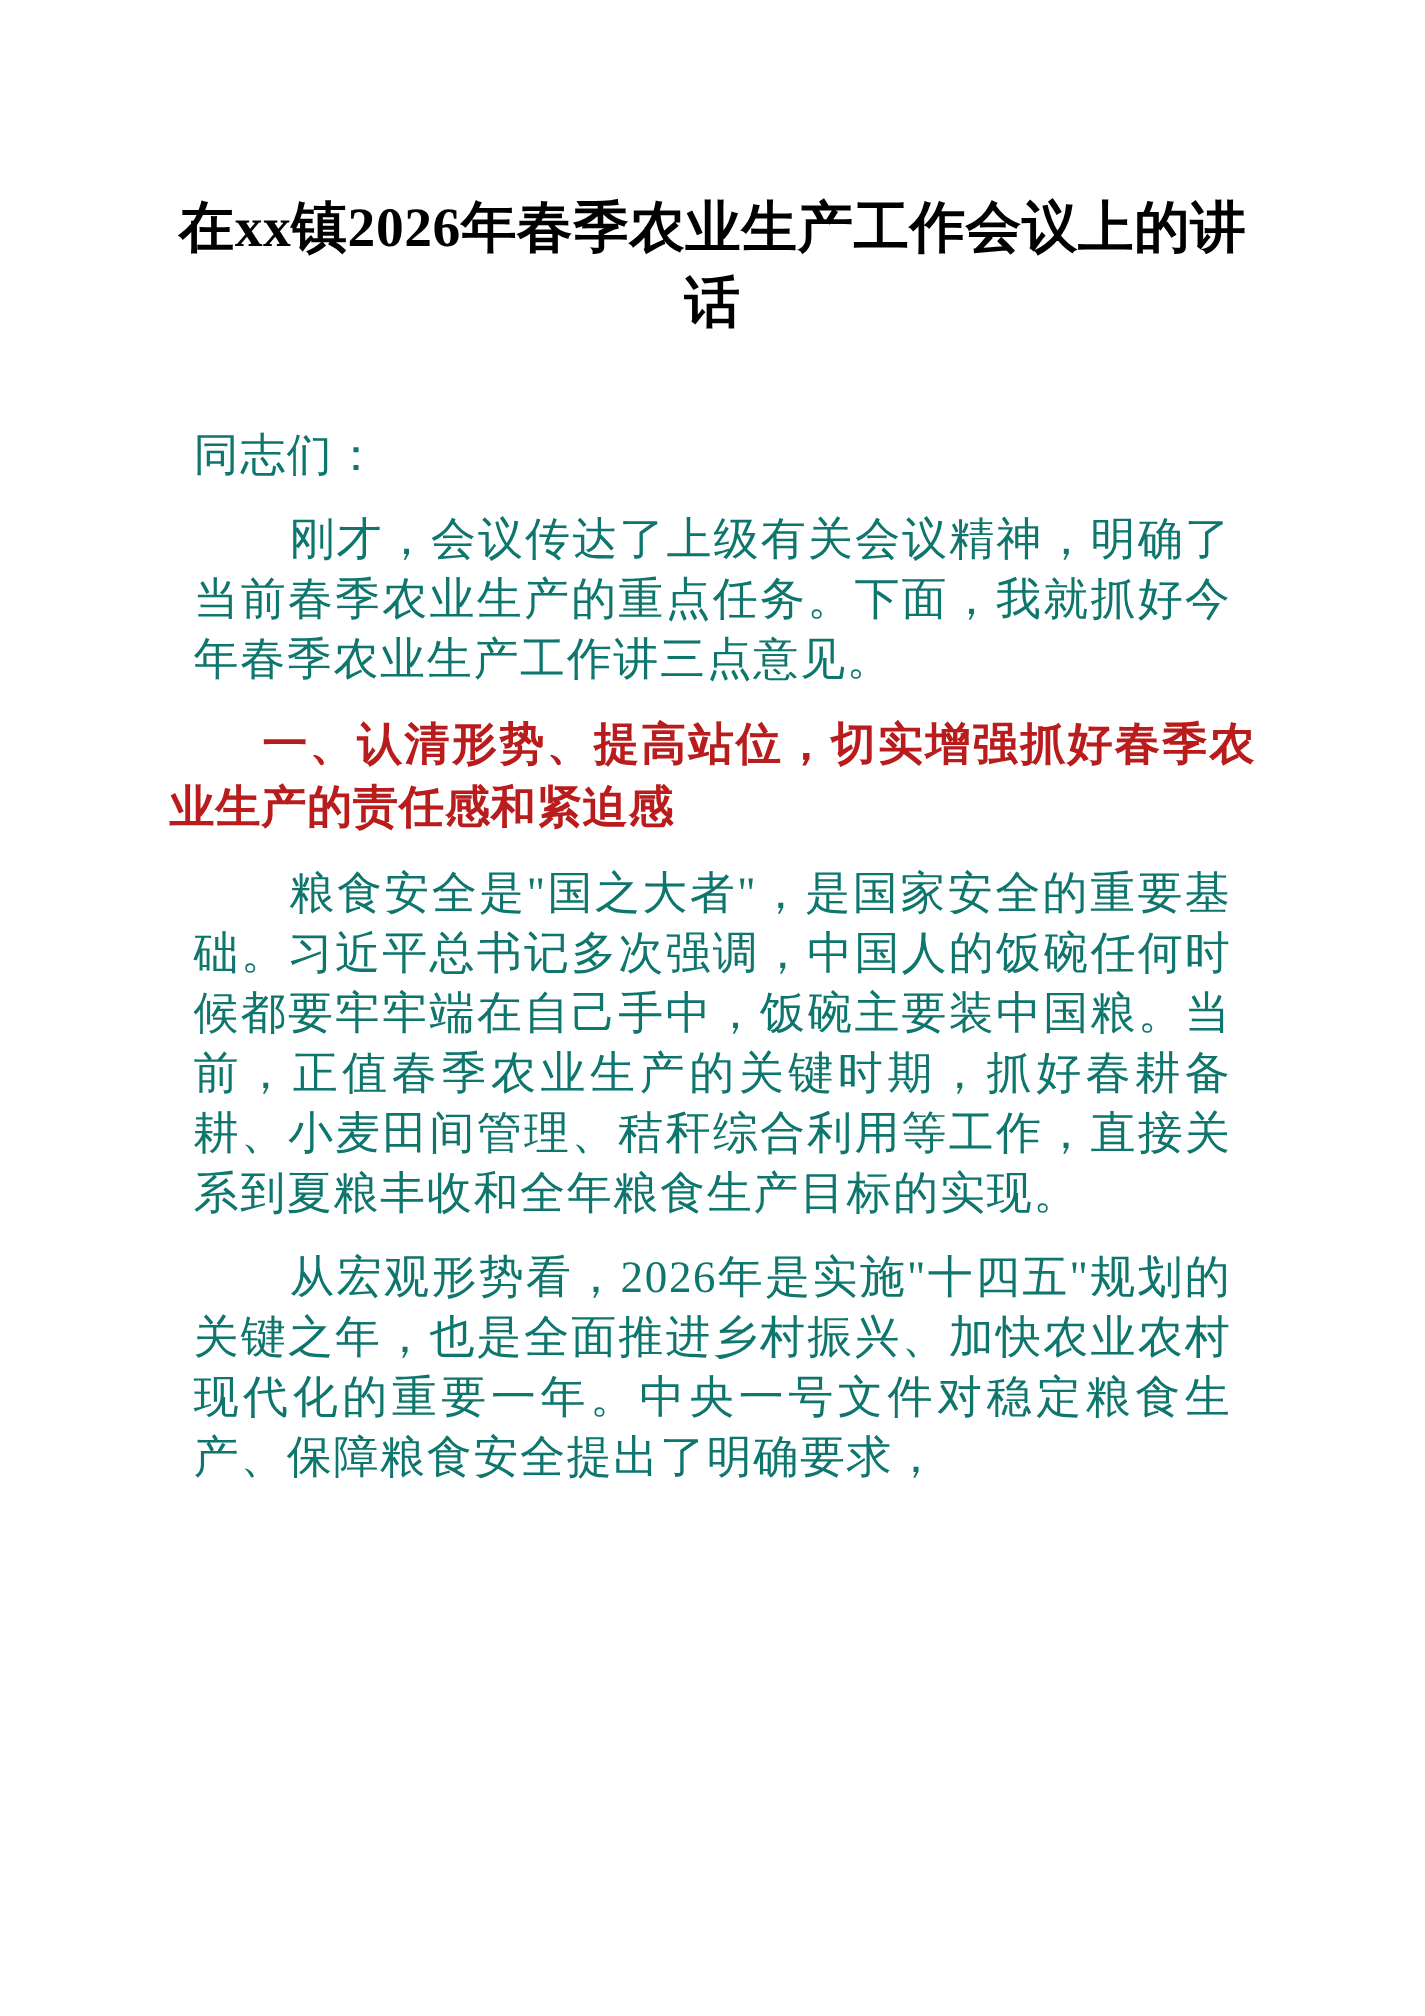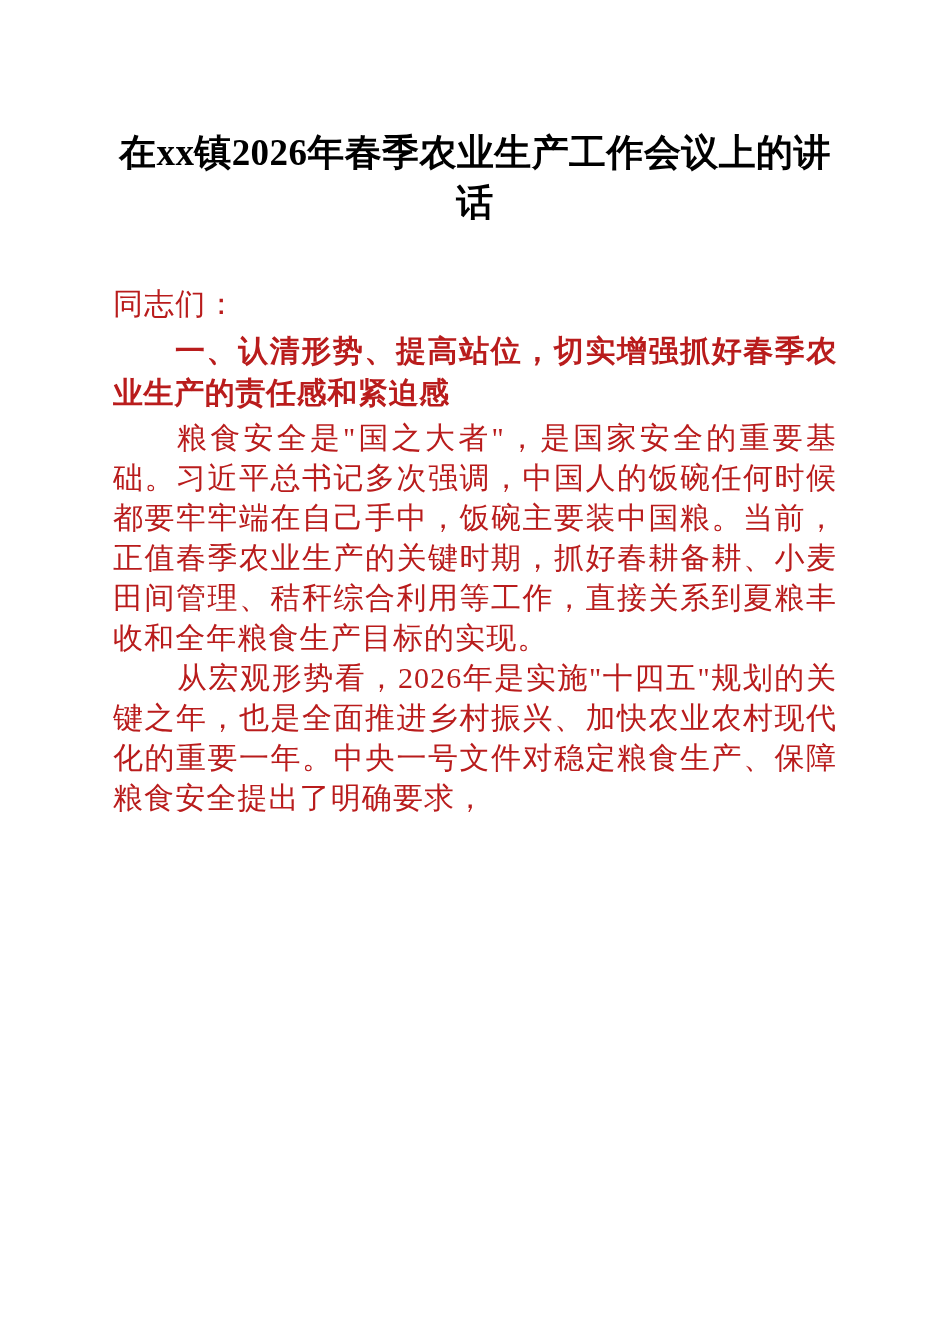--- a/index.html
+++ b/index.html
@@ -41,29 +41,29 @@
     font-family: "Liberation Serif", "DejaVu Serif", serif;
     font-weight: bold;
     font-size: 37px;
     line-height: 50px;
     letter-spacing: 0.4px;
     color: #000000;
   }
 
   
   .para {
-    margin: 0;
+    margin: 16px;
     padding: 0;
     font-family: "Liberation Serif", "DejaVu Serif", serif;
     font-size: 30px;
     line-height: 40px;
     text-align: justify;
     text-justify: inter-character;
     letter-spacing: 1.1px;
-    color: #b91c1c;
+    color: #0f766e;
     word-break: break-all;
   }
 
   .para-salutation {
     margin-top: 56px;
     text-indent: 0;
   }
 
   .para-indent {
     text-indent: 64px;
@@ -91,20 +91,21 @@
 <body>
 
 <div class="page">
   <div class="content">
 
     <h1 class="doc-title">在xx镇2026年春季农业生产工作会议上的讲话</h1>
 
     <p class="para para-salutation">同志们：</p>
 
 
+    <p class="para para-indent">刚才，会议传达了上级有关会议精神，明确了当前春季农业生产的重点任务。下面，我就抓好今年春季农业生产工作讲三点意见。</p>
 
     <h2 class="section-heading">一、认清形势、提高站位，切实增强抓好春季农业生产的责任感和紧迫感</h2>
 
     <p class="para para-indent">粮食安全是"国之大者"，是国家安全的重要基础。习近平总书记多次强调，中国人的饭碗任何时候都要牢牢端在自己手中，饭碗主要装中国粮。当前，正值春季农业生产的关键时期，抓好春耕备耕、小麦田间管理、秸秆综合利用等工作，直接关系到夏粮丰收和全年粮食生产目标的实现。</p>
 
     <p class="para para-indent">从宏观形势看，2026年是实施"十四五"规划的关键之年，也是全面推进乡村振兴、加快农业农村现代化的重要一年。中央一号文件对稳定粮食生产、保障粮食安全提出了明确要求，</p>
 
   </div>
 </div>
 

